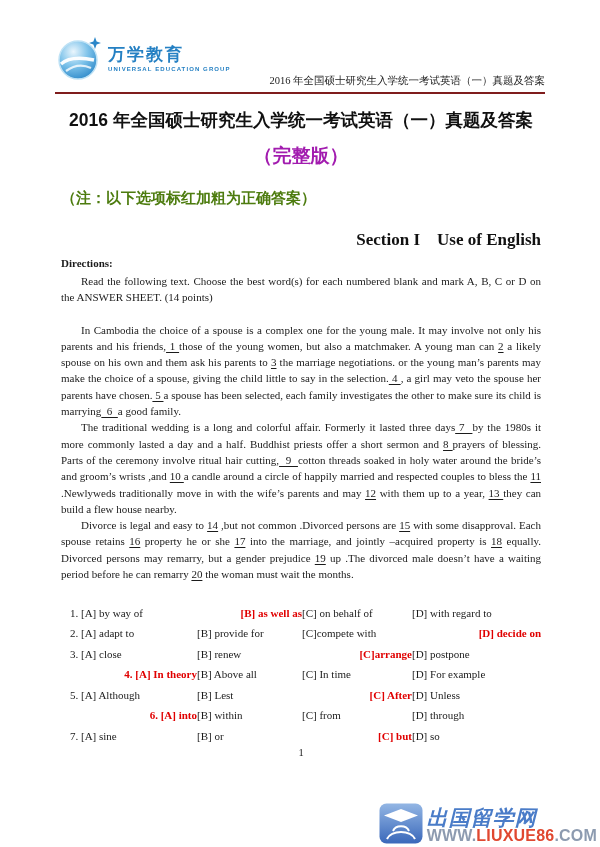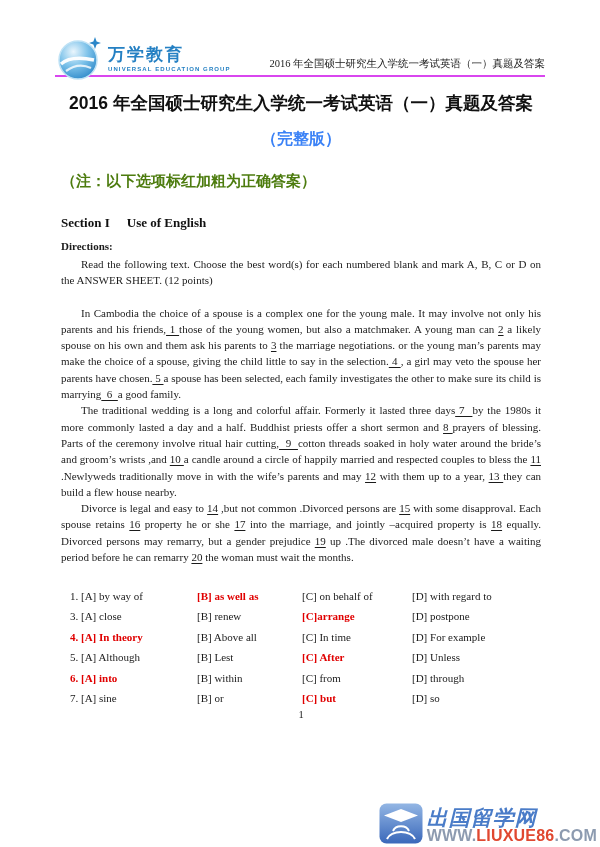--- a/index.html
+++ b/index.html
@@ -3,68 +3,68 @@
 <meta charset="utf-8">
 <style>
   * { margin:0; padding:0; box-sizing:border-box; }
   html,body { background:#ffffff; }
   .page {
     position:relative; width:600px; height:847px; margin:0; background:#fff;
     font-family:"Liberation Serif","DejaVu Serif",serif; color:#1b1b1b; overflow:hidden;
   }
   
   .header {
-    position:relative; height:77px; margin:0 55px;
-    border-bottom:2px solid #d946ef;
+    position:relative; height:94px; margin:0 55px;
+    border-bottom:2px solid #7f1d1d;
   }
   .logo { position:absolute; left:2px; top:34px; display:flex; align-items:center; gap:5px; }
   .logo-text { display:flex; flex-direction:column; }
   .logo-brand {
     font-family:"Liberation Sans","DejaVu Sans",sans-serif; font-weight:bold;
     font-size:17px; color:var(--brand-blue,#2580c3); letter-spacing:2px; line-height:19px;
   }
   .logo-tagline {
     font-family:"Liberation Sans","DejaVu Sans",sans-serif; font-weight:bold;
     font-size:6px; color:var(--brand-blue,#2580c3); letter-spacing:1.1px; margin-top:2px;
   }
   .header-title { position:absolute; right:0; bottom:4px; font-size:10.5px; color:#222; }
   
   .content { padding:0 59px 0 61px; }
   .main-title {
     margin-top:16px; text-align:center; font-size:17.5px; line-height:21px; font-weight:bold;
     font-family:"Liberation Sans","DejaVu Sans",sans-serif; color:#111;
   }
   .edition {
-    margin-top:14px; text-align:center; font-size:16px; line-height:21px; font-weight:bold;
-    font-family:"Liberation Sans","DejaVu Sans",sans-serif; color:#3b82f6;
+    margin-top:14px; text-align:center; font-size:19px; line-height:21px; font-weight:bold;
+    font-family:"Liberation Sans","DejaVu Sans",sans-serif; color:#a21caf;
   }
   .note {
     margin-top:22px; font-size:15px; line-height:20px; font-weight:bold;
     font-family:"Liberation Sans","DejaVu Sans",sans-serif; color:#4d7c0f;
   }
-  .section-heading { margin-top:24px; text-align:left; font-weight:bold; font-size:13px; line-height:15px; color:#111; }
+  .section-heading { margin-top:24px; text-align:right; font-weight:bold; font-size:17px; line-height:15px; color:#111; }
   .section-gap { display:inline-block; width:17px; }
   .directions-label { margin-top:9px; font-weight:bold; font-size:11px; line-height:15px; }
   .para {
     font-size:11px; line-height:16.3px; text-align:justify; text-indent:20px; color:#1b1b1b;
   }
   .dir-text { margin-top:2px; }
   .passage { margin-top:16px; }
   .blank {
     white-space:pre; text-decoration:underline;
     text-decoration-thickness:1px; text-underline-offset:2px;
   }
   
   .questions { margin-top:20px; }
   .q-row {
     display:grid; grid-template-columns:127px 105px 110px auto;
     height:20.5px; align-items:center; font-size:11px; padding-left:9px;
   }
   .q-cell { white-space:nowrap; }
-  .correct { color:var(--answer-red,#e00000); font-weight:bold; }
+  .correct { color:var(--answer-red,#e00000); font-weight:bold;text-align:right; }
   .page-number { margin-top:1px; text-align:center; font-size:10.5px; }
   
   .watermark { position:absolute; right:3px; bottom:3px; display:flex; align-items:center; gap:4px; }
   .wm-text { display:flex; flex-direction:column; }
   .wm-site {
     font-family:"Liberation Sans","DejaVu Sans",sans-serif; font-weight:bold;
     font-size:21px; line-height:23px; letter-spacing:1px; color:var(--watermark-blue,#4a7cc8);font-style:italic;
   }
   .wm-url {
     font-family:"Liberation Sans","DejaVu Sans",sans-serif; font-weight:bold;
@@ -103,34 +103,40 @@
   </div>
 
   <div class="content">
     <h1 class="main-title">2016 年全国硕士研究生入学统一考试英语（一）真题及答案</h1>
     <h2 class="edition">（完整版）</h2>
     <div class="note">（注：以下选项标红加粗为正确答案）</div>
 
     <div class="section-heading"><span>Section I</span><span class="section-gap"></span><span>Use of English</span></div>
 
     <div class="directions-label">Directions:</div>
-    <p class="para dir-text">Read the following text. Choose the best word(s) for each numbered blank and mark A, B, C or D on the ANSWER SHEET. (12 points)</p>
+    <p class="para dir-text">Read the following text. Choose the best word(s) for each numbered blank and mark A, B, C or D on the ANSWER SHEET. (14 points)</p>
 
     <div class="passage">
         <p class="para"><span>In Cambodia the choice of a spouse is a complex one for the young male. It may involve not only his parents and his friends,</span><span class="blank"> 1 </span><span>those of the young women, but also a matchmaker. A young man can </span><span class="blank">2</span><span> a likely spouse on his own and them ask his parents to </span><span class="blank">3</span><span> the marriage negotiations. or the young man’s parents may make the choice of a spouse, giving the child little to say in the selection.</span><span class="blank"> 4 </span><span>, a girl may veto the spouse her parents have chosen.</span><span class="blank"> 5 </span><span>a spouse has been selected, each family investigates the other to make sure its child is marrying</span><span class="blank">  6  </span><span>a good family.</span></p>
         <p class="para"><span>The traditional wedding is a long and colorful affair. Formerly it lasted three days</span><span class="blank"> 7  </span><span>by the 1980s it more commonly lasted a day and a half. Buddhist priests offer a short sermon and </span><span class="blank">8 </span><span>prayers of blessing. Parts of the ceremony involve ritual hair cutting,</span><span class="blank">  9  </span><span>cotton threads soaked in holy water around the bride’s and groom’s wrists ,and </span><span class="blank">10 </span><span>a candle around a circle of happily married and respected couples to bless the </span><span class="blank">11</span><span> .Newlyweds traditionally move in with the wife’s parents and may </span><span class="blank">12</span><span> with them up to a year, </span><span class="blank">13 </span><span>they can build a flew house nearby.</span></p>
         <p class="para"><span>Divorce is legal and easy to </span><span class="blank">14</span><span> ,but not common .Divorced persons are </span><span class="blank">15</span><span> with some disapproval. Each spouse retains </span><span class="blank">16</span><span> property he or she </span><span class="blank">17</span><span> into the marriage, and jointly –acquired property is </span><span class="blank">18</span><span> equally. Divorced persons may remarry, but a gender prejudice </span><span class="blank">19</span><span> up .The divorced male doesn’t have a waiting period before he can remarry </span><span class="blank">20</span><span> the woman must wait the months.</span></p>
       </div>
 
     <div class="questions">
         <div class="q-row">
           <div class="q-cell">1. [A] by way of</div>
           <div class="q-cell correct">[B] as well as</div>
           <div class="q-cell">[C] on behalf of</div>
           <div class="q-cell">[D] with regard to</div>
+        </div>
+        <div class="q-row">
+          <div class="q-cell">2. [A] adapt to</div>
+          <div class="q-cell">[B] provide for</div>
+          <div class="q-cell">[C]compete with</div>
+          <div class="q-cell correct">[D] decide on</div>
         </div>
         <div class="q-row">
           <div class="q-cell">3. [A] close</div>
           <div class="q-cell">[B] renew</div>
           <div class="q-cell correct">[C]arrange</div>
           <div class="q-cell">[D] postpone</div>
         </div>
         <div class="q-row">
           <div class="q-cell correct">4. [A] In theory</div>
           <div class="q-cell">[B] Above all</div>

